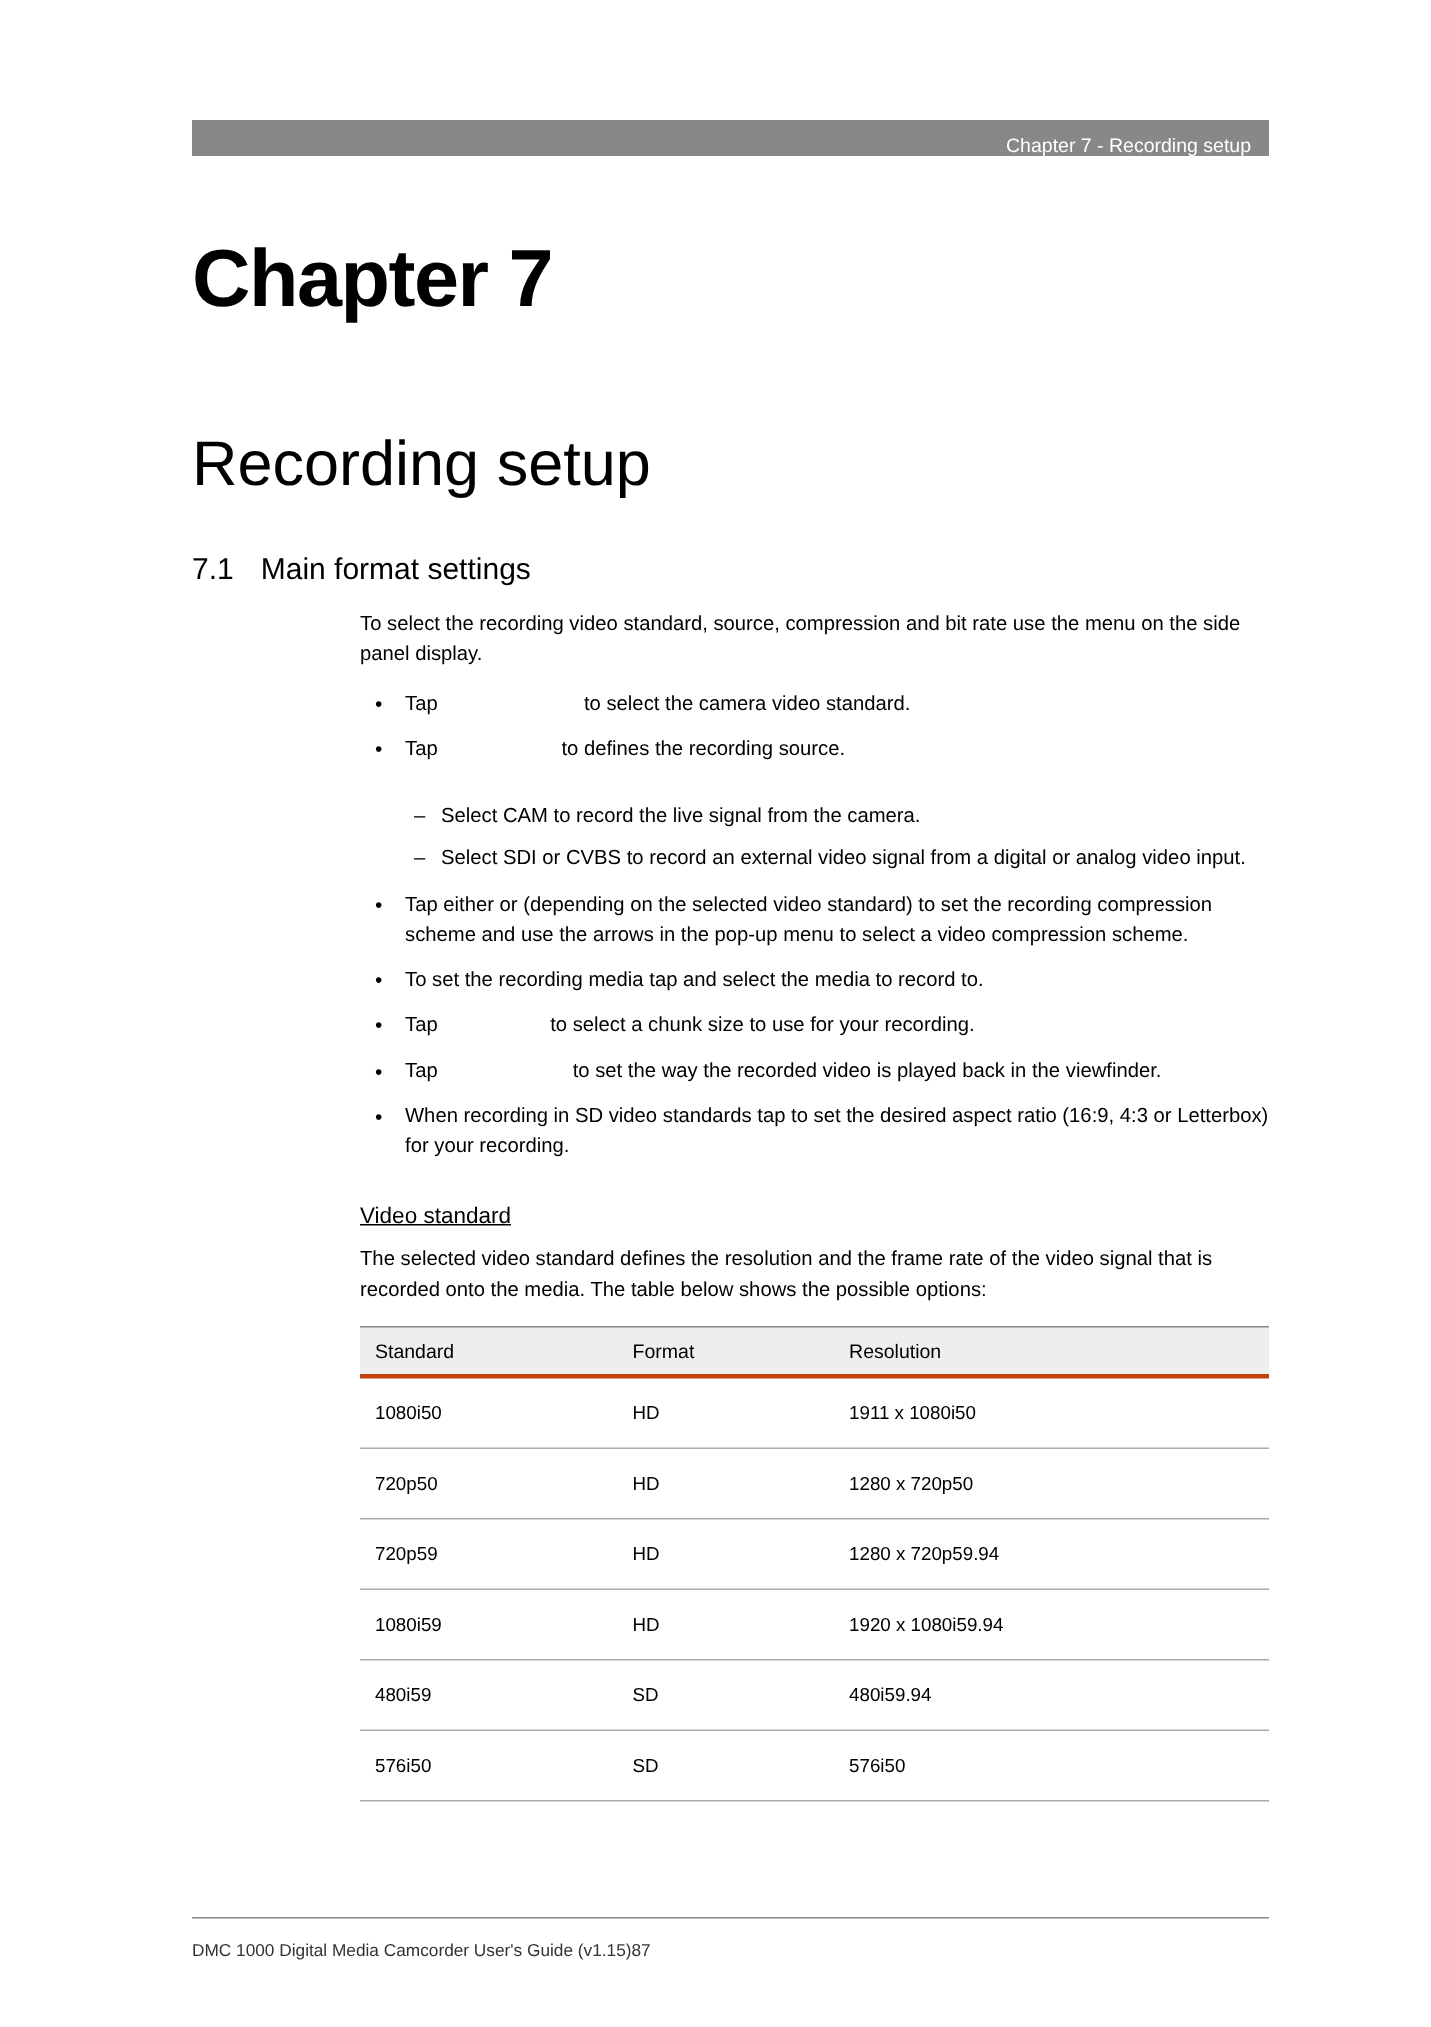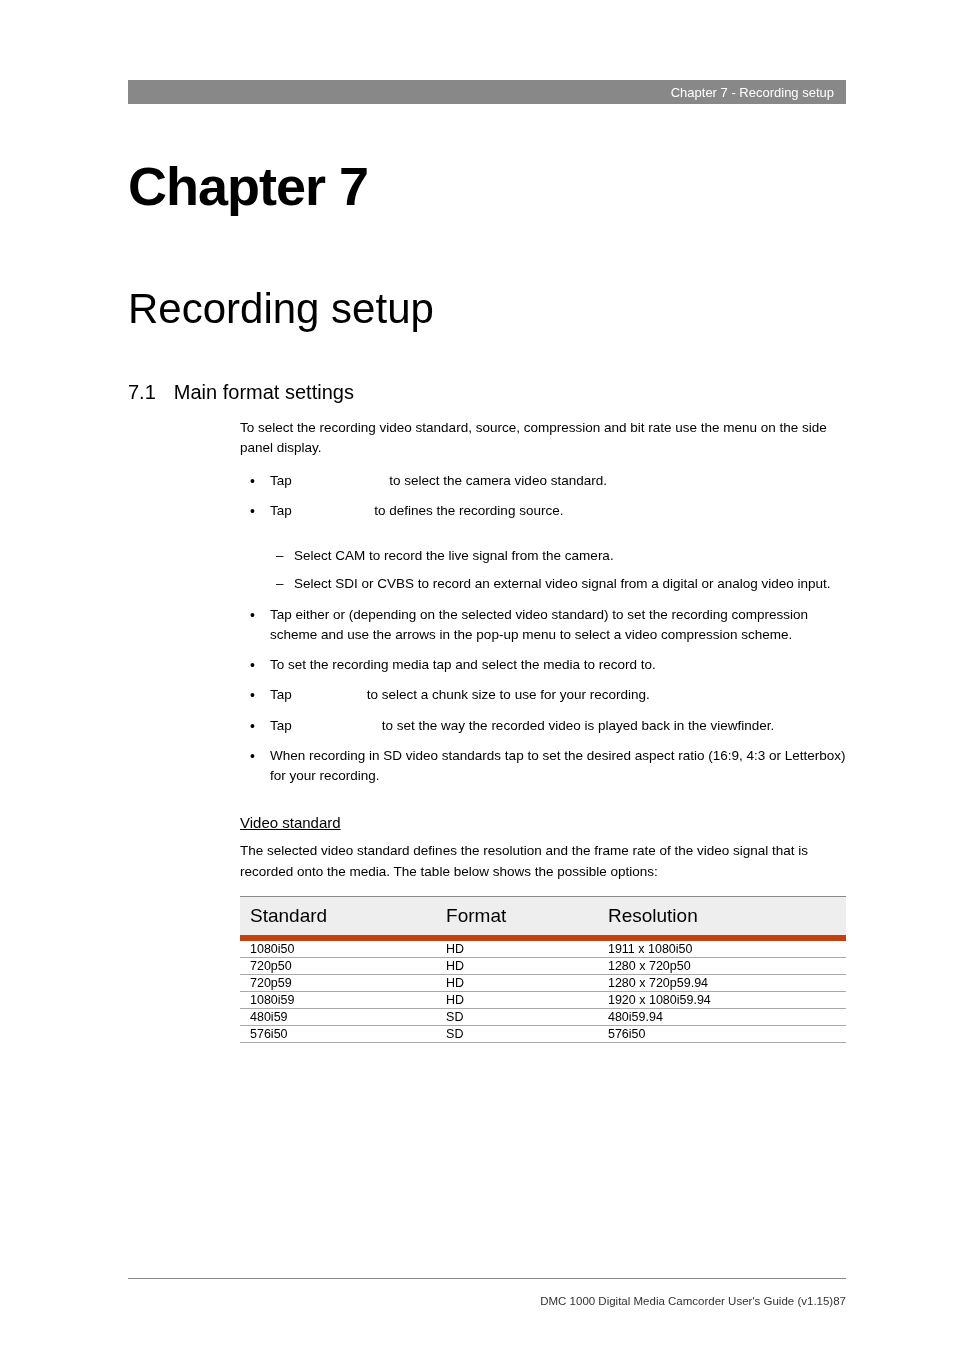--- a/index.html
+++ b/index.html
@@ -16,21 +16,21 @@
       color: #000;
     }
     .header-bar {
       position: absolute;
       top: 80px;
       left: 128px;
       right: 108px;
       height: 24px;
       background: #888;
       display: flex;
-      align-items: center;
+      align-items: flex-end;
       justify-content: flex-end;
       padding-right: 12px;
     }
     .header-text {
       color: #fff;
       font-size: 13px;
     }
     .content {
       position: absolute;
       top: 155px;
@@ -39,21 +39,21 @@
     }
     .chapter-number {
       font-size: 54px;
       font-weight: 900;
       letter-spacing: -1px;
       margin-bottom: 68px;
     }
     .chapter-title {
       font-size: 42px;
       font-weight: 300;
-      margin-bottom: 48px;
+      margin-bottom: 36px;
     }
     .section-heading {
       font-size: 20px;
       font-weight: 400;
       margin-bottom: 14px;
     }
     .section-number {
       margin-right: 18px;
     }
     .body-indent {
@@ -105,44 +105,44 @@
     }
     table {
       width: 100%;
       border-collapse: collapse;
       font-size: 12.5px;
       margin-top: 14px;
     }
     thead th {
       text-align: left;
       font-weight: 400;
-      font-size: 19px;
+      font-size: 13px;
       background: #eeeeee;
       padding: 8px 10px;
       border-top: 1px solid #888;
-      border-bottom: 6px solid #c2410c;
+      border-bottom: 3px solid #c2410c;
     }
     tbody td {
-      padding: 1px 10px;
+      padding: 16px 10px;
       border-bottom: 1px solid #aaa;
     }
     .footer {
       position: absolute;
       bottom: 44px;
       left: 128px;
       right: 108px;
     }
     .footer-rule {
       border: none;
       border-top: 1.5px solid #888;
       margin-bottom: 8px;
     }
     .footer-row {
       display: flex;
-      justify-content: flex-end;
+      justify-content: flex-start;
       font-size: 11.5px;
       color: #333;
       margin-top: 16px;
     }
   </style>
 </head>
 <body>
 
 <div class="header-bar">
   <span class="header-text">Chapter 7 - Recording setup</span>

